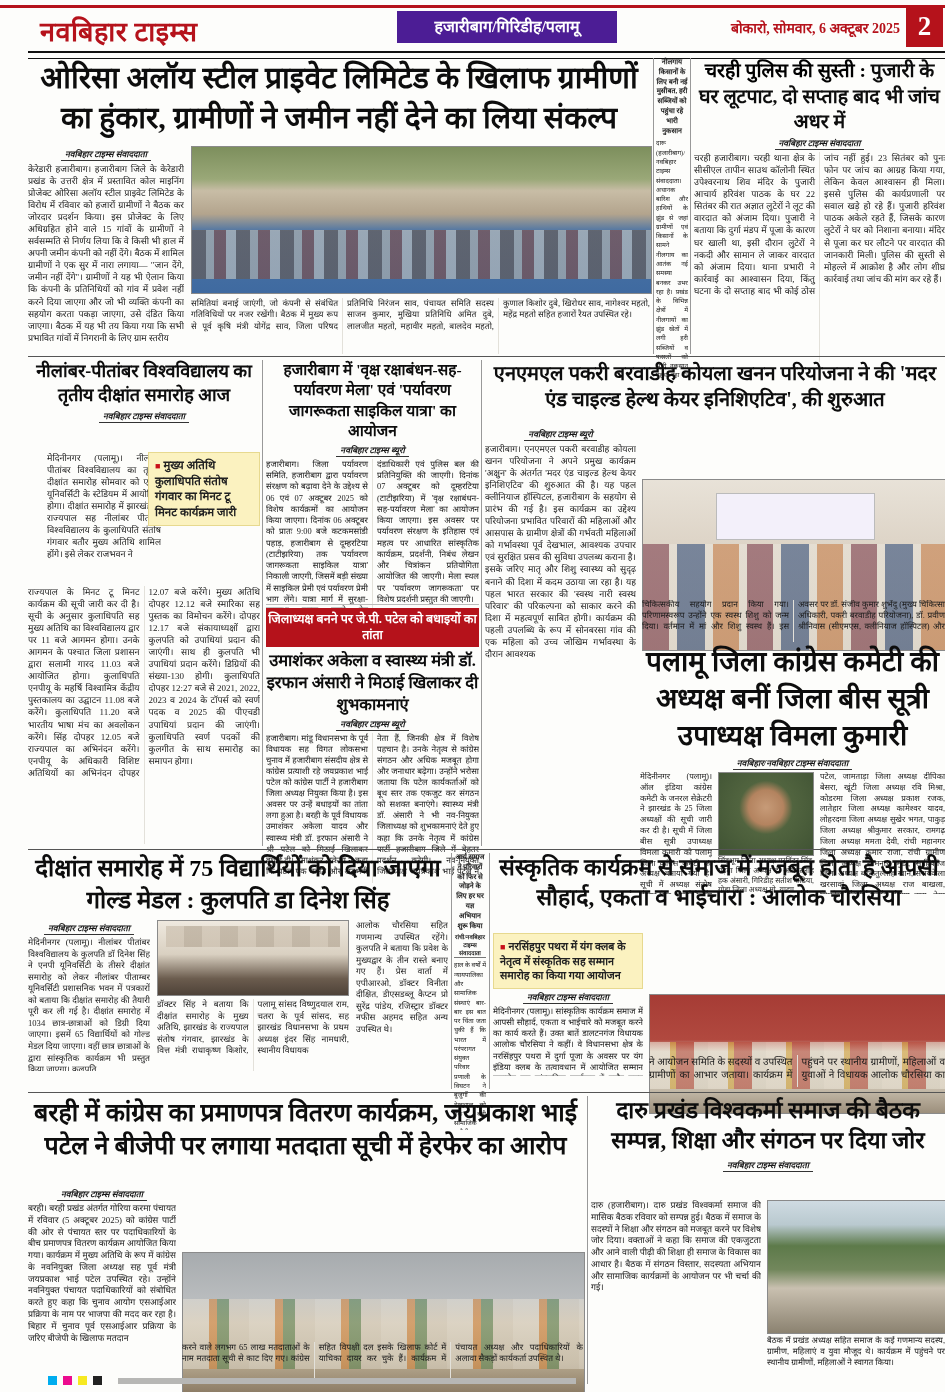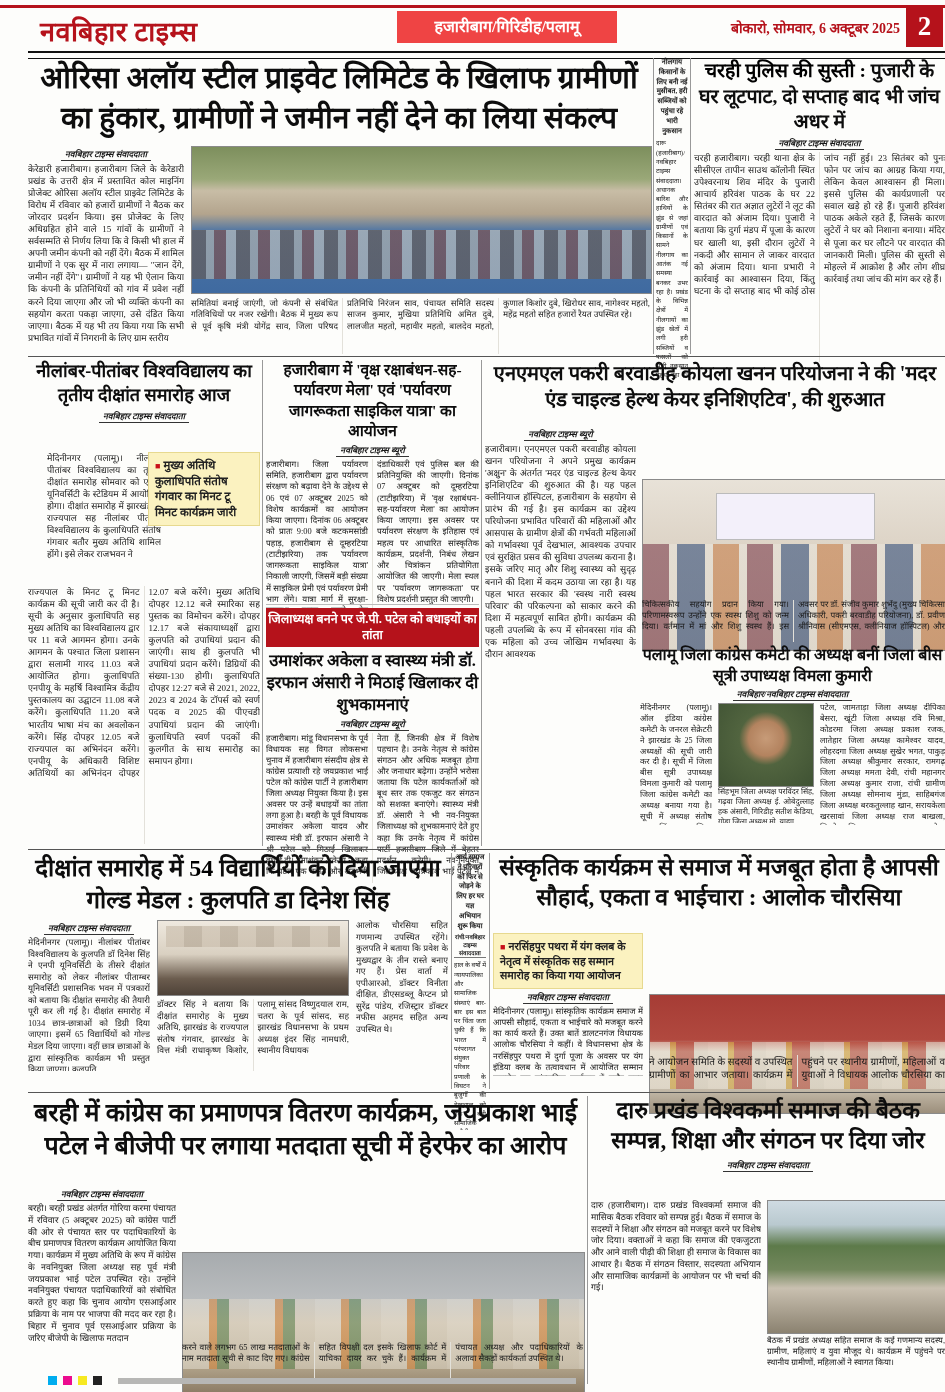--- a/index.html
+++ b/index.html
@@ -7,21 +7,21 @@
     width:945px;height:1392px;position:relative;background:#fdfdfb;
     font-family:"Liberation Serif","DejaVu Serif",serif;color:#1a1a1a;
     -webkit-font-smoothing:antialiased;overflow:hidden;
   }
   .abs{position:absolute;}
   .rule-h{position:absolute;background:#555;height:1px;}
   .rule-v{position:absolute;background:#999;width:1px;}
   
   .top-red-rule{left:0;top:5px;width:945px;height:3px;background:#b5121b;}
   .masthead{left:40px;top:12px;font-size:27px;font-weight:bold;color:#b5121b;letter-spacing:.5px;}
-  .edition-box{left:397px;top:11px;width:220px;height:32px;background:#ef4444;color:#fff;
+  .edition-box{left:397px;top:11px;width:220px;height:32px;background:#4c1d95;color:#fff;
     font-size:16px;font-weight:bold;text-align:center;line-height:32px;}
   .dateline{left:690px;top:18px;width:210px;font-size:14px;font-weight:bold;color:#b5121b;text-align:right;}
   .page-box{left:906px;top:5px;width:37px;height:42px;background:#b5121b;color:#fff;
     font-size:27px;font-weight:bold;text-align:center;line-height:42px;}
   .header-rule{left:28px;top:51px;width:917px;height:5px;border-top:2.5px solid #111;border-bottom:1px solid #111;}
   
   .hl{font-weight:800;text-align:center;color:#0d0d0d;line-height:1.32;}
   .byline{font-weight:bold;font-size:8.6px;text-align:center;margin:2px 0 3px;font-style:italic;}
   .byline span{border-bottom:1px solid #333;padding:0 4px 1px;}
   .bodytxt{font-size:9px;line-height:1.34;text-align:justify;overflow:hidden;}
@@ -124,37 +124,37 @@
 <div class="abs" style="left:485px;top:360px;width:460px;height:486px;">
   <div class="hl" style="font-size:20px;">एनएमएल पकरी बरवाडीह कोयला खनन परियोजना ने की 'मदर एंड चाइल्ड हेल्थ केयर इनिशिएटिव', की शुरुआत</div>
   <div class="abs" style="left:0;top:66px;width:151px;height:418px;">
     <div class="byline"><span>नवबिहार टाइम्स ब्यूरो</span></div>
     <div class="bodytxt" style="height:400px;">हजारीबाग। एनएमएल पकरी बरवाडीह कोयला खनन परियोजना ने अपने प्रमुख कार्यक्रम 'अक्षुन' के अंतर्गत 'मदर एंड चाइल्ड हेल्थ केयर इनिशिएटिव' की शुरुआत की है। यह पहल क्लीनियाज हॉस्पिटल, हजारीबाग के सहयोग से प्रारंभ की गई है। इस कार्यक्रम का उद्देश्य परियोजना प्रभावित परिवारों की महिलाओं और आसपास के ग्रामीण क्षेत्रों की गर्भवती महिलाओं को गर्भावस्था पूर्व देखभाल, आवश्यक उपचार एवं सुरक्षित प्रसव की सुविधा उपलब्ध कराना है। इसके जरिए मातृ और शिशु स्वास्थ्य को सुदृढ़ बनाने की दिशा में कदम उठाया जा रहा है। यह पहल भारत सरकार की 'स्वस्थ नारी स्वस्थ परिवार' की परिकल्पना को साकार करने की दिशा में महत्वपूर्ण साबित होगी। कार्यक्रम की पहली उपलब्धि के रूप में सोनबरसा गांव की एक महिला को उच्च जोखिम गर्भावस्था के दौरान आवश्यक</div>
   </div>
   <div class="abs photo p-nml" style="left:157px;top:66px;width:303px;height:170px;"></div>
   <div class="abs caption cols2" style="left:157px;top:240px;width:303px;height:42px;">चिकित्सकीय सहयोग प्रदान किया गया। परिणामस्वरूप उन्होंने एक स्वस्थ शिशु को जन्म दिया। वर्तमान में मां और शिशु स्वस्थ हैं। इस अवसर पर डॉ. संजीव कुमार शुभेंदु (मुख्य चिकित्सा अधिकारी, पकरी बरवाडीह परियोजना), डॉ. प्रवीण श्रीनिवास (सीएमएस, क्लीनियाज हॉस्पिटल) और परियोजना के वरिष्ठ अधिकारी उपस्थित रहे। उक्त जानकारी एनटीपीसी के पीआरओ दिलीप ठाकुर ने दी।</div>
 
   <div class="abs" style="left:155px;top:284px;width:305px;height:202px;">
-    <div class="hl" style="font-size:16px;">पलामू जिला कांग्रेस कमेटी की अध्यक्ष बनीं जिला बीस सूत्री उपाध्यक्ष विमला कुमारी</div>
+    <div class="hl" style="font-size:28px;">पलामू जिला कांग्रेस कमेटी की अध्यक्ष बनीं जिला बीस सूत्री उपाध्यक्ष विमला कुमारी</div>
     <div class="byline"><span>नवबिहार/नवबिहार टाइम्स संवाददाता</span></div>
     <div style="display:flex;gap:6px;height:122px;">
       <div class="bodytxt" style="width:72px;font-size:8.1px;">मेदिनीनगर (पलामू)। ऑल इंडिया कांग्रेस कमेटी के जनरल सेक्रेटरी ने झारखंड के 25 जिला अध्यक्षों की सूची जारी कर दी है। सूची में जिला बीस सूत्री उपाध्यक्ष विमला कुमारी को पलामू जिला कांग्रेस कमेटी का अध्यक्ष बनाया गया है। सूची में अध्यक्ष संतोष कुमार सिंह, दुमका जिला अध्यक्ष स्टीफन मरांडी, ईस्ट</div>
       <div style="width:96px;">
         <div class="photo p-portrait" style="width:94px;height:82px;"></div>
         <div class="caption" style="font-size:7.6px;height:36px;">सिंहभूम जिला अध्यक्ष परविंदर सिंह, गढ़वा जिला अध्यक्ष ई. ओबेदुल्लाह हक अंसारी, गिरिडीह सतीश केडिया, गोड्डा जिला अध्यक्ष मो. याह्या</div>
       </div>
       <div class="bodytxt" style="flex:1;font-size:8.1px;">पटेल, जामताड़ा जिला अध्यक्ष दीपिका बेसरा, खूंटी जिला अध्यक्ष रवि मिश्रा, कोडरमा जिला अध्यक्ष प्रकाश रजक, लातेहार जिला अध्यक्ष कामेश्वर यादव, लोहरदगा जिला अध्यक्ष सुखेर भगत, पाकुड़ जिला अध्यक्ष श्रीकुमार सरकार, रामगढ़ जिला अध्यक्ष ममता देवी, रांची महानगर जिला अध्यक्ष कुमार राजा, रांची ग्रामीण जिला अध्यक्ष सोमनाथ मुंडा, साहिबगंज जिला अध्यक्ष बरकतुल्लाह खान, सरायकेला खरसावां जिला अध्यक्ष राज बाखला, सिमडेगा जिला अध्यक्ष भूषण बारा, वेस्ट सिंहभूम जिला अध्यक्ष रजन बोयपोय को बनाए जाने की घोषणा की है।</div>
     </div>
   </div>
 </div>
 
 <div class="rule-h" style="left:28px;top:849px;width:917px;"></div>
 
 <div class="abs" style="left:28px;top:853px;width:420px;height:236px;">
-  <div class="hl" style="font-size:24px;"><span>दीक्षांत समारोह में </span><span class="red">54</span><span> विद्यार्थियों को दिया जाएगा गोल्ड मेडल : कुलपति डा दिनेश सिंह</span></div>
+  <div class="hl" style="font-size:24px;"><span>दीक्षांत समारोह में </span><span class="red">75</span><span> विद्यार्थियों को दिया जाएगा गोल्ड मेडल : कुलपति डा दिनेश सिंह</span></div>
   <div style="display:flex;gap:7px;margin-top:4px;height:152px;">
     <div style="width:122px;">
       <div class="byline"><span>नवबिहार टाइम्स संवाददाता</span></div>
       <div class="bodytxt" style="font-size:8.6px;height:134px;">मेदिनीनगर (पलामू)। नीलांबर पीतांबर विश्वविद्यालय के कुलपति डॉ दिनेश सिंह ने एनपी यूनिवर्सिटी के तीसरे दीक्षांत समारोह को लेकर नीलांबर पीताम्बर यूनिवर्सिटी प्रशासनिक भवन में पत्रकारों को बताया कि दीक्षांत समारोह की तैयारी पूरी कर ली गई है। दीक्षांत समारोह में 1034 छात्र-छात्राओं को डिग्री दिया जाएगा। इसमें 65 विद्यार्थियों को गोल्ड मेडल दिया जाएगा। वहीं छात्र छात्राओं के द्वारा सांस्कृतिक कार्यक्रम भी प्रस्तुत किया जाएगा। कुलपति</div>
     </div>
     <div style="width:192px;">
       <div class="photo p-meeting" style="width:190px;height:74px;"></div>
       <div class="bodytxt cols2" style="font-size:8.6px;height:72px;margin-top:3px;">डॉक्टर सिंह ने बताया कि दीक्षांत समारोह के मुख्य अतिथि, झारखंड के राज्यपाल संतोष गंगवार, झारखंड के वित्त मंत्री राधाकृष्ण किशोर, पलामू सांसद विष्णुदयाल राम, चतरा के पूर्व सांसद, सह झारखंड विधानसभा के प्रथम अध्यक्ष इंदर सिंह नामधारी, स्थानीय विधायक</div>
     </div>
     <div class="bodytxt" style="flex:1;font-size:8.6px;">आलोक चौरसिया सहित गणमान्य उपस्थित रहेंगे। कुलपति ने बताया कि प्रवेश के मुख्यद्वार के तीन रास्ते बनाए गए हैं। प्रेस वार्ता में एपीआरओ, डॉक्टर विनीता दीक्षित, डीएसडब्लू कैप्टन प्रो सुरेंद्र पांडेय, रजिस्ट्रार डॉक्टर नफीस अहमद सहित अन्य उपस्थित थे।</div>

